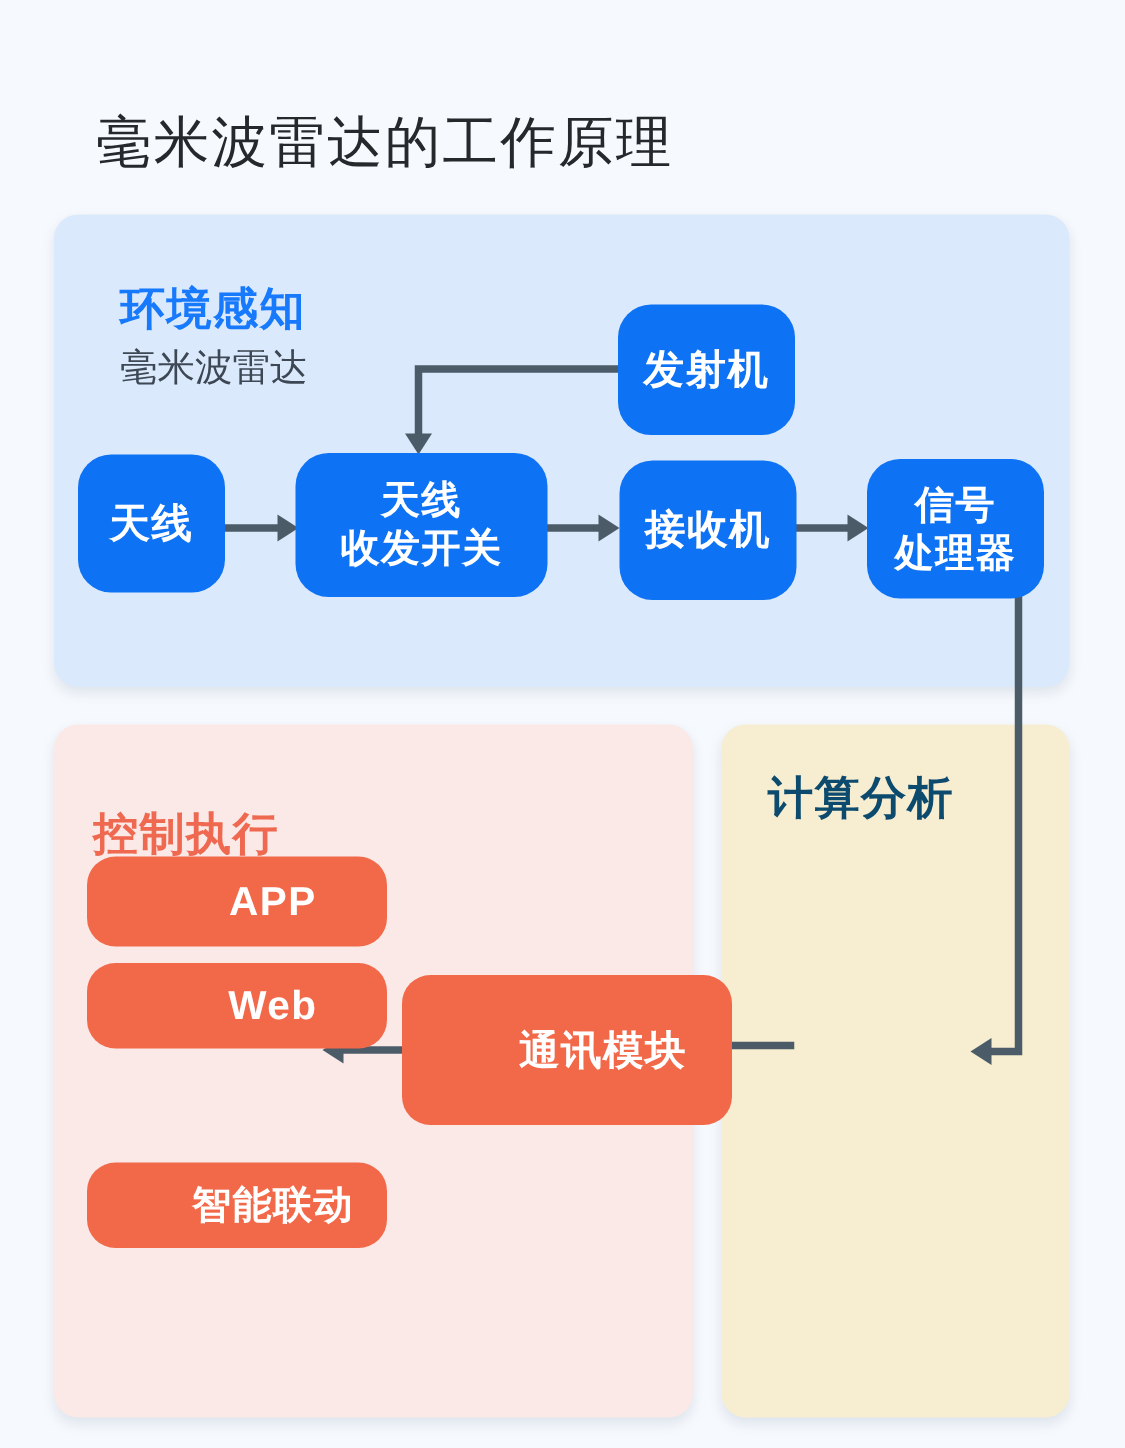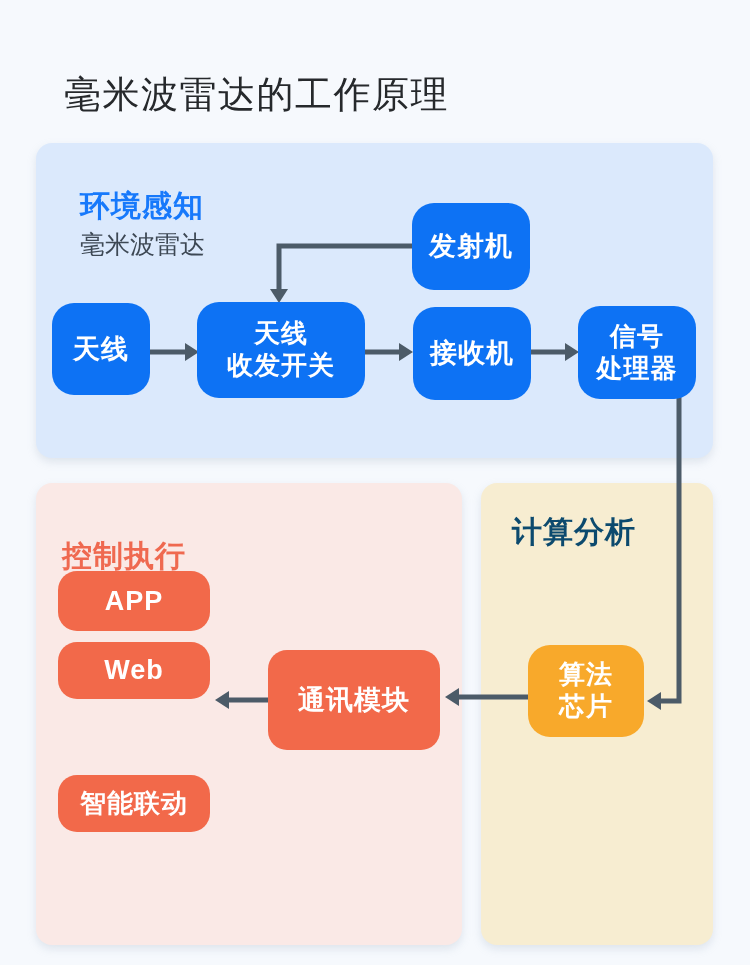--- a/index.html
+++ b/index.html
@@ -19,21 +19,21 @@
   .sec-title.blue{left:80px;top:186px;color:#1779fb;}
   .sec-sub{position:absolute;left:80px;top:228px;font-size:25px;color:#3d4854;white-space:nowrap;}
   .sec-title.coral{left:62px;top:512px;color:#ef6950;margin-top:24px;}
   .sec-title.amber{left:512px;top:512px;color:#0c4a6e;}
   .node{
     position:absolute;display:flex;flex-direction:column;align-items:center;justify-content:center;
     color:#ffffff;font-weight:700;font-size:27px;line-height:1.22;letter-spacing:1px;
     border-radius:22px;text-align:center;white-space:nowrap;
   }
   .node.blue{background:#0d72f4;}
-  .node.orange{background:#f2694a;border-radius:19px;}
+  .node.orange{background:#f2694a;border-radius:19px;padding-left:48px;}
   .node.amber{background:#f8a92b;}
   .n-transmitter{left:412px;top:203px;width:118px;height:87px;}
   .n-antenna{left:52px;top:303px;width:98px;height:92px;}
   .n-switch{left:197px;top:302px;width:168px;height:96px;font-size:26px;}
   .n-receiver{left:413px;top:307px;width:118px;height:93px;}
   .n-processor{left:578px;top:306px;width:118px;height:93px;font-size:26px;}
   .n-app{left:58px;top:571px;width:152px;height:60px;}
   .n-web{left:58px;top:642px;width:152px;height:57px;}
   .n-alert{left:58px;top:708px;width:152px;height:57px;font-size:26px;}
   .n-linkage{left:58px;top:775px;width:152px;height:57px;font-size:26px;justify-content:center;}
@@ -102,18 +102,14 @@
   <div class="node orange n-web">
     <span>Web</span>
   </div>
   <div class="node orange n-linkage">
     <span>智能联动</span>
   </div>
   <div class="node orange n-comm">
     <span>通讯模块</span>
   </div>
 
-  <div class="node amber n-chip">
-    <span>算法</span>
-    <span>芯片</span>
-  </div>
 
 </div>
 
 </body></html>

